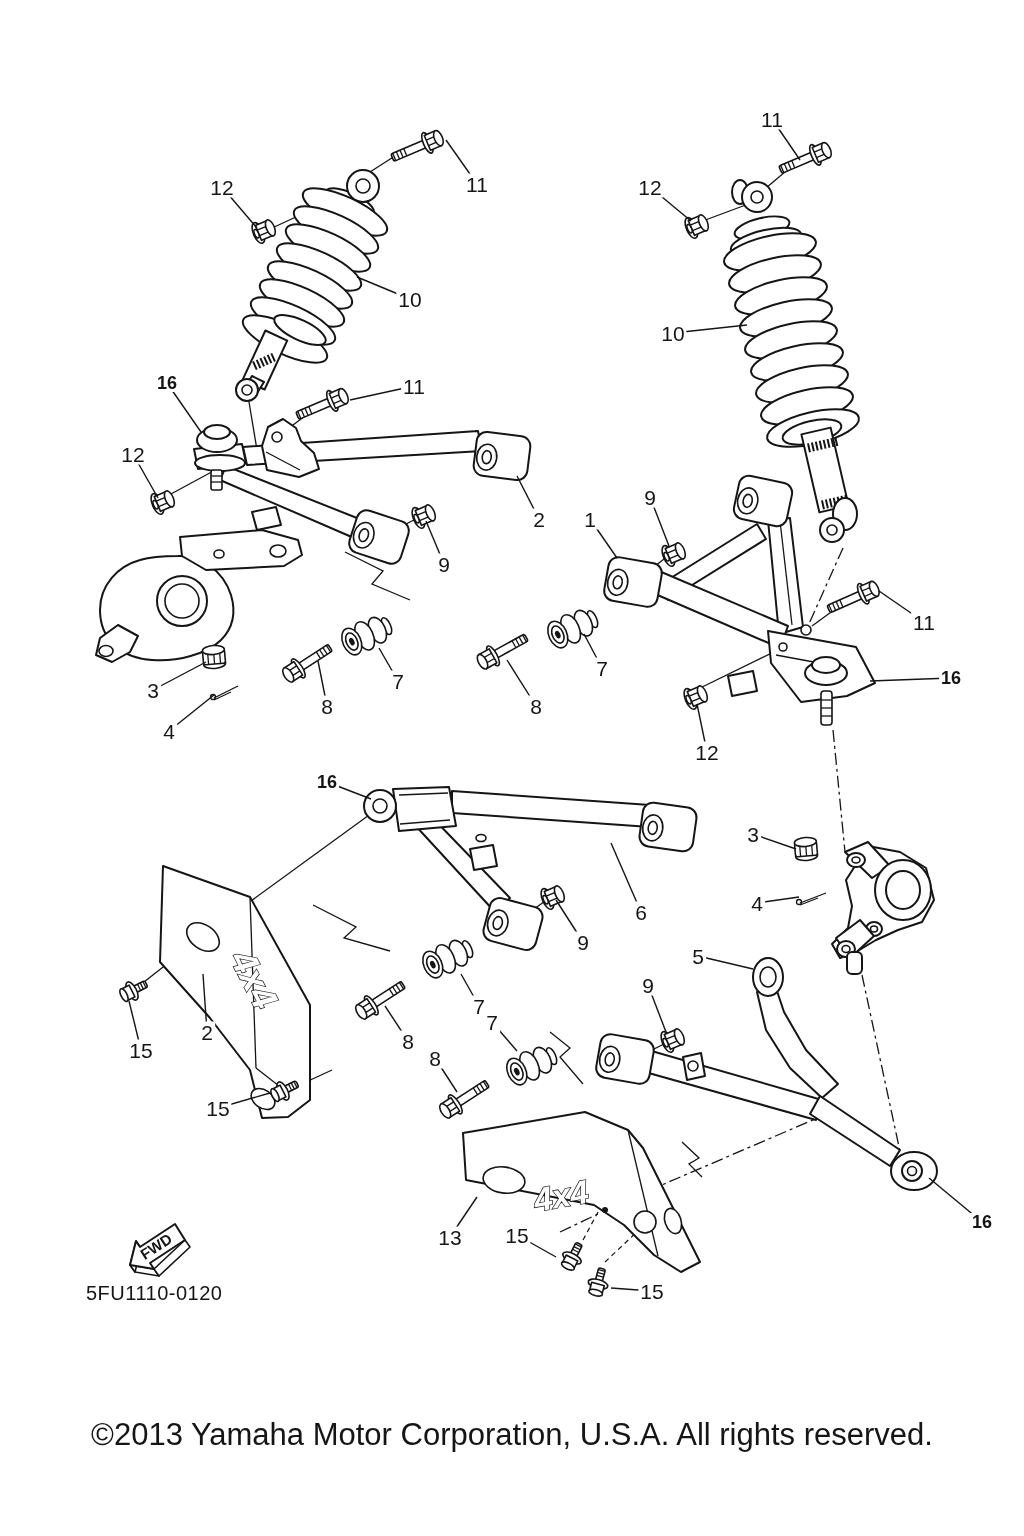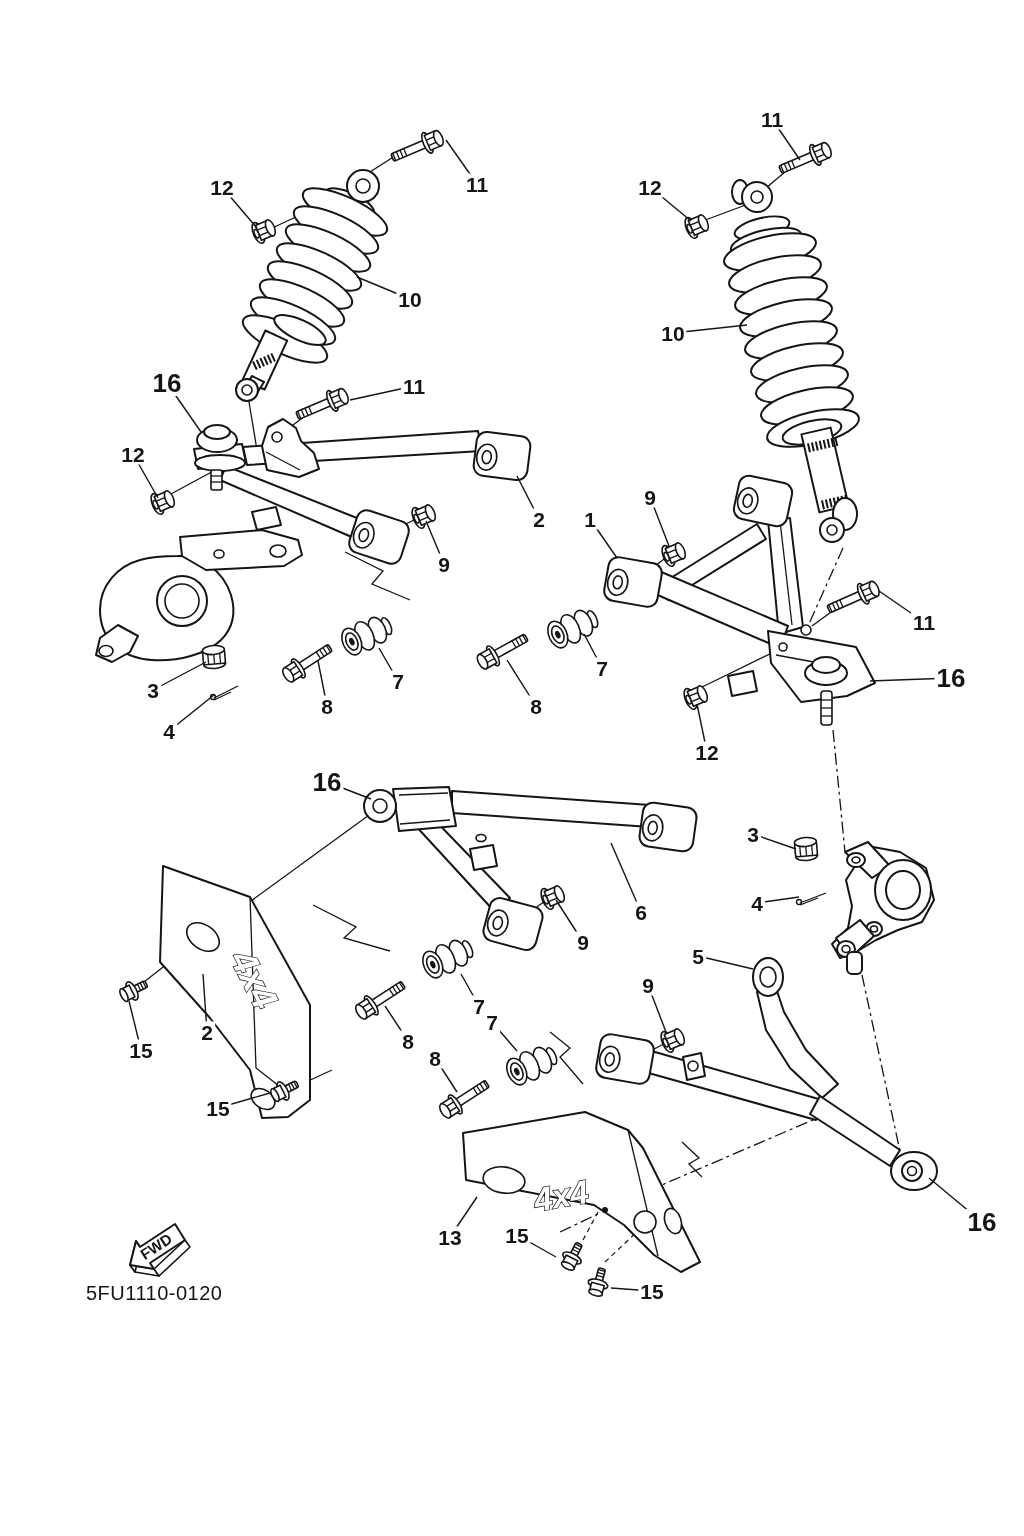--- a/index.html
+++ b/index.html
@@ -12,23 +12,23 @@
   .ln  {fill:none;stroke:#151515;stroke-width:1.3;}
   .dd  {fill:none;stroke:#151515;stroke-width:1.3;stroke-dasharray:12 4 3 4;}
   .dsh {fill:none;stroke:#151515;stroke-width:1.2;stroke-dasharray:5 4;}
   .ser {fill:none;stroke:#151515;stroke-width:9;stroke-dasharray:2 2;}
   .drk {fill:#151515;stroke:none;}
   svg text{font-family:"Liberation Sans",sans-serif;}
   .logo {fill:#ffffff;stroke:#151515;stroke-width:1.4;paint-order:stroke;
          font-weight:bold;font-style:italic;}
   .fwd  {fill:#151515;font-weight:bold;font-size:15px;}
   
-  .callout{position:absolute;transform:translate(-50%,-50%);font-size:21px;font-weight:700;
+  .callout{position:absolute;transform:translate(-50%,-50%);font-size:21px;font-weight:400;
            line-height:1;background:#fff;padding:0 2px;white-space:nowrap;}
-  .callout.big{font-size:26px;font-weight:800;}
+  .callout.big{font-size:18px;font-weight:800;}
   #figure-code{position:absolute;left:86px;top:1282px;font-size:20px;letter-spacing:.5px;}
   #copyright{position:absolute;left:0;top:1417px;width:100%;text-align:center;
              font-size:31px;white-space:nowrap;}
 </style>
 </head>
 <body>
 
 <div class="stage">
 
 <svg class="art" width="1024" height="1536" viewBox="0 0 1024 1536">
@@ -404,14 +404,15 @@
       <div class="callout" style="left: 435px; top: 1058px;">8</div>
       <div class="callout" style="left: 698px; top: 956px;">5</div>
       <div class="callout" style="left: 648px; top: 985px;">9</div>
       <div class="callout" style="left: 450px; top: 1237px; text-align: center;">13</div>
       <div class="callout" style="left: 517px; top: 1235px;">15</div>
       <div class="callout" style="left: 652px; top: 1291px;">15</div>
       <div class="callout big" style="left: 982px; top: 1222px;">16</div>
     </div>
 
 <div id="figure-code">5FU1110-0120</div>
+<div id="copyright">©2013 Yamaha Motor Corporation, U.S.A. All rights reserved.</div>
 
 </div>
 
 </body></html>

